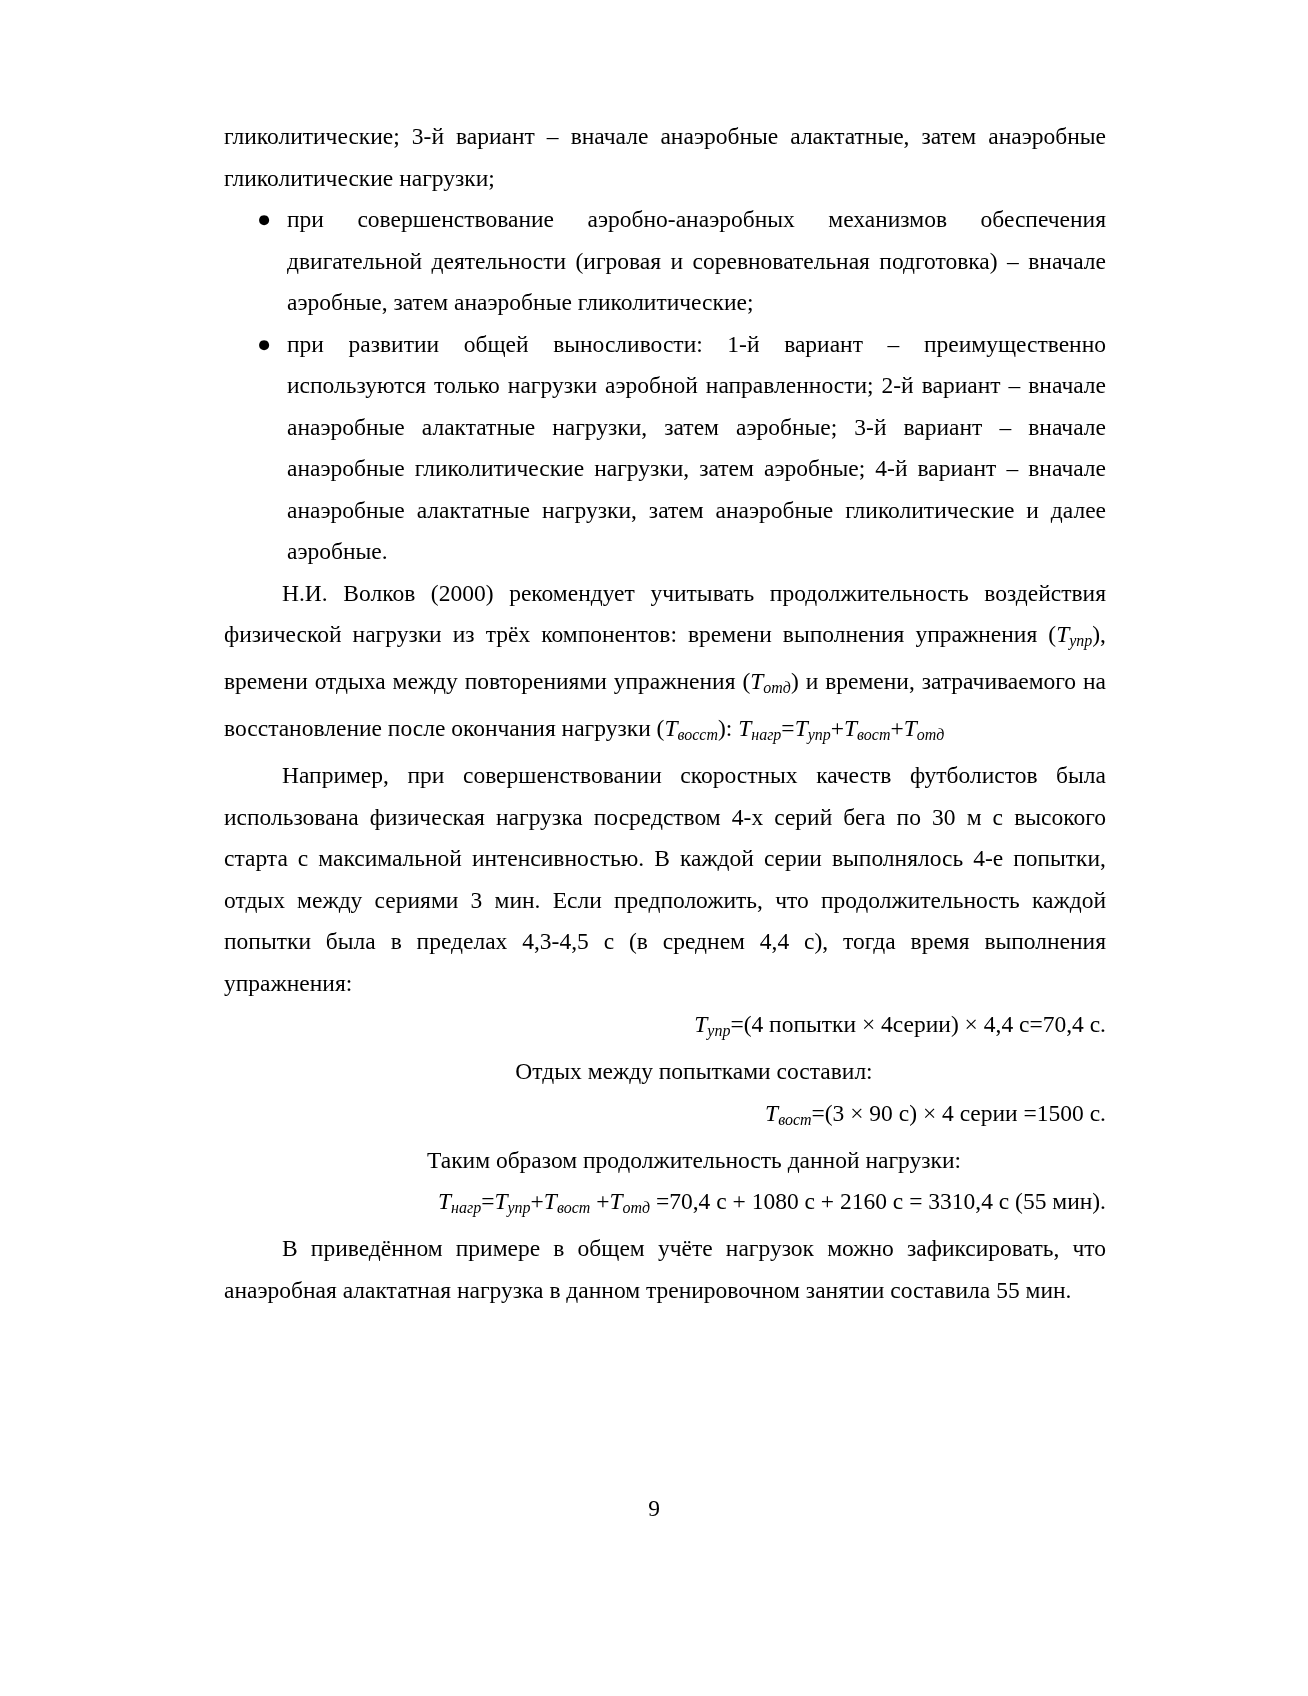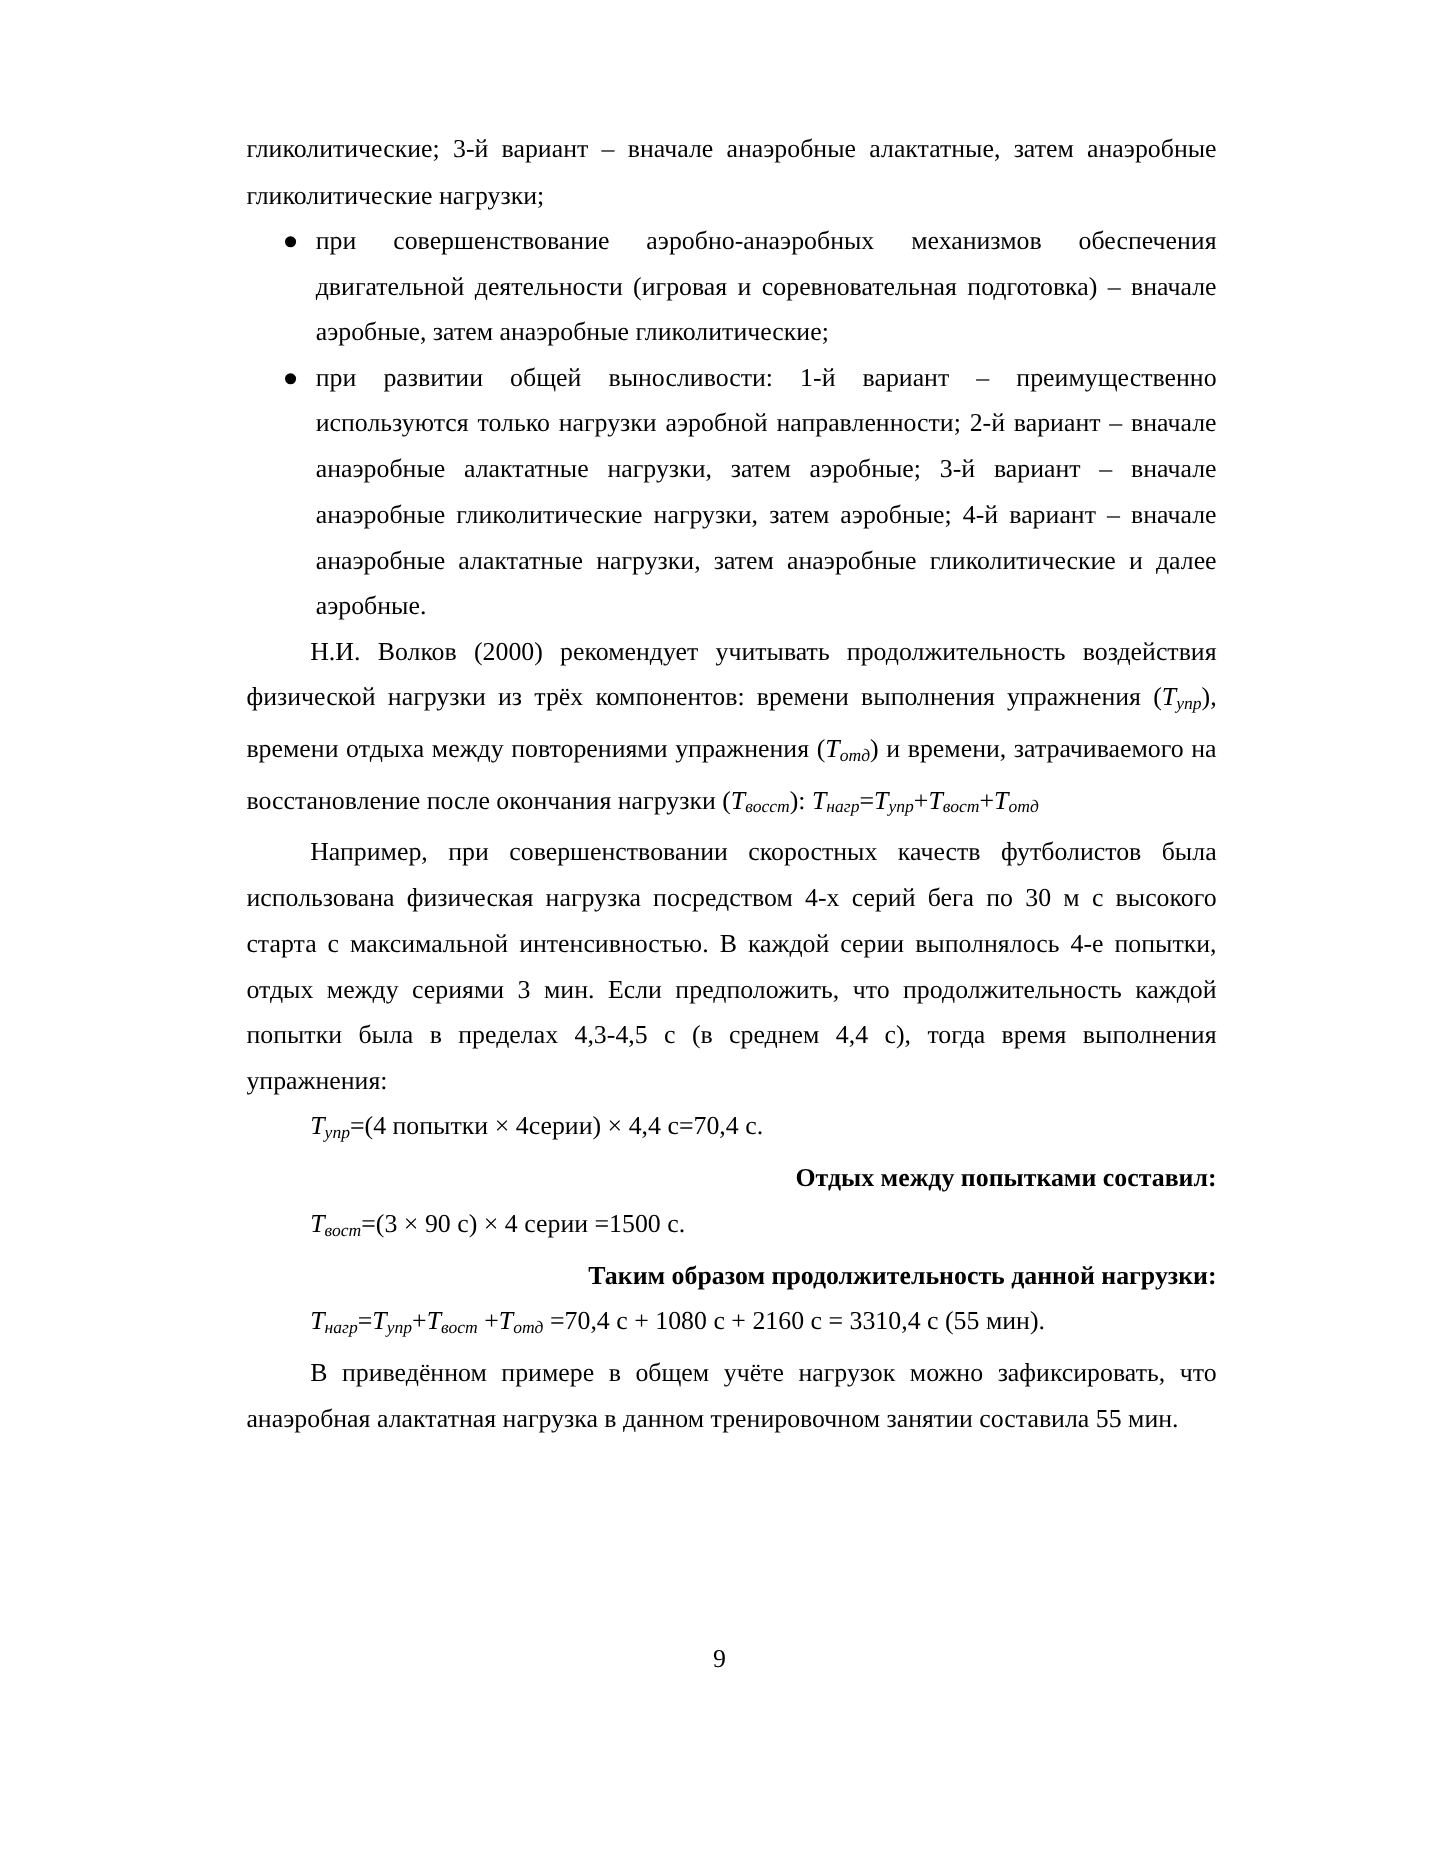--- a/index.html
+++ b/index.html
@@ -53,31 +53,30 @@
     width: 10px;
     height: 41.5px;
     line-height: 41.5px;
     font-size: 23.5px;
   }
   
   .formula {
     margin: 0;
     font-size: 23.5px;
     line-height: 41.5px;
-    text-align: left;
+    text-align: right;
     padding-left: 58px;
     white-space: nowrap;
   }
   .formula-text {
     margin: 0;
     font-size: 23.5px;
     line-height: 41.5px;
-    text-align: right;
+    text-align: center;
     padding-left: 58px;
-    font-weight: bold;
   }
   var.sym {
     font-style: italic;
     font-family: "Liberation Serif", "DejaVu Serif", serif;
   }
   var.sym sub {
     font-style: italic;
     font-size: 0.68em;
     vertical-align: -0.22em;
     letter-spacing: 0;

